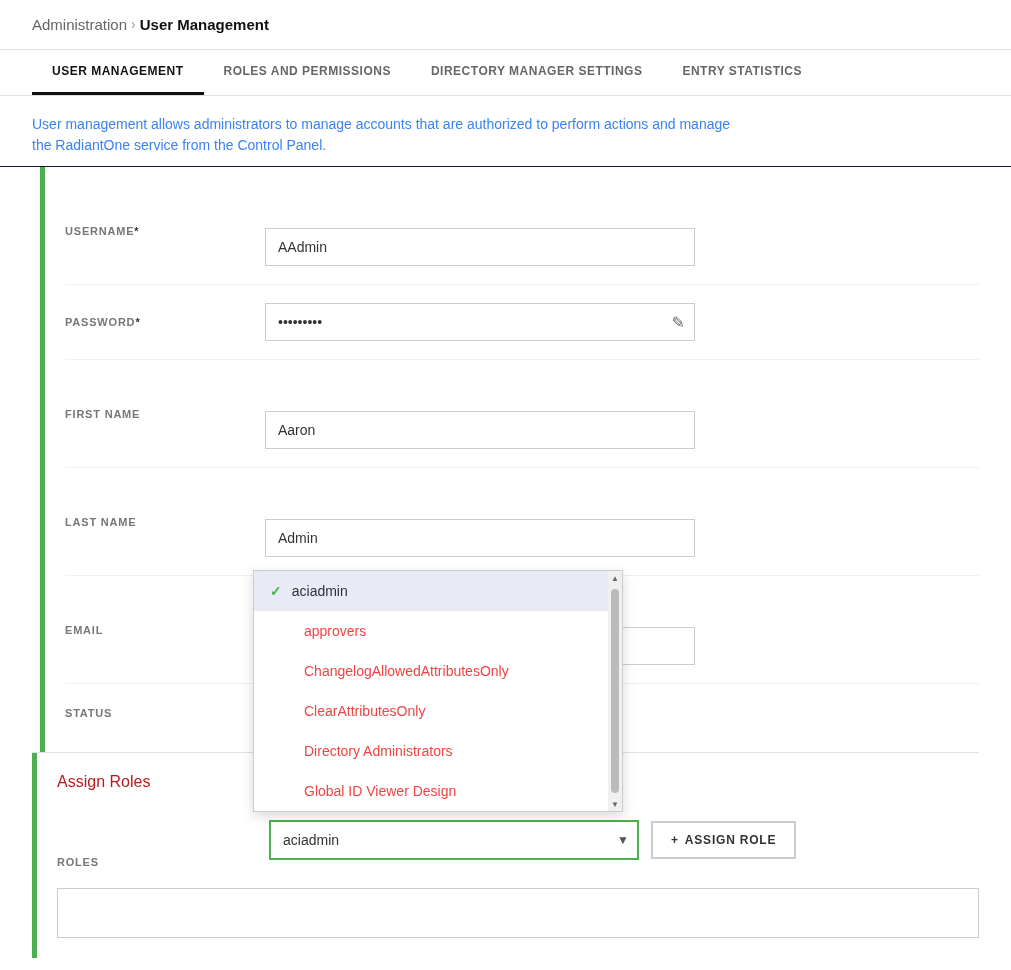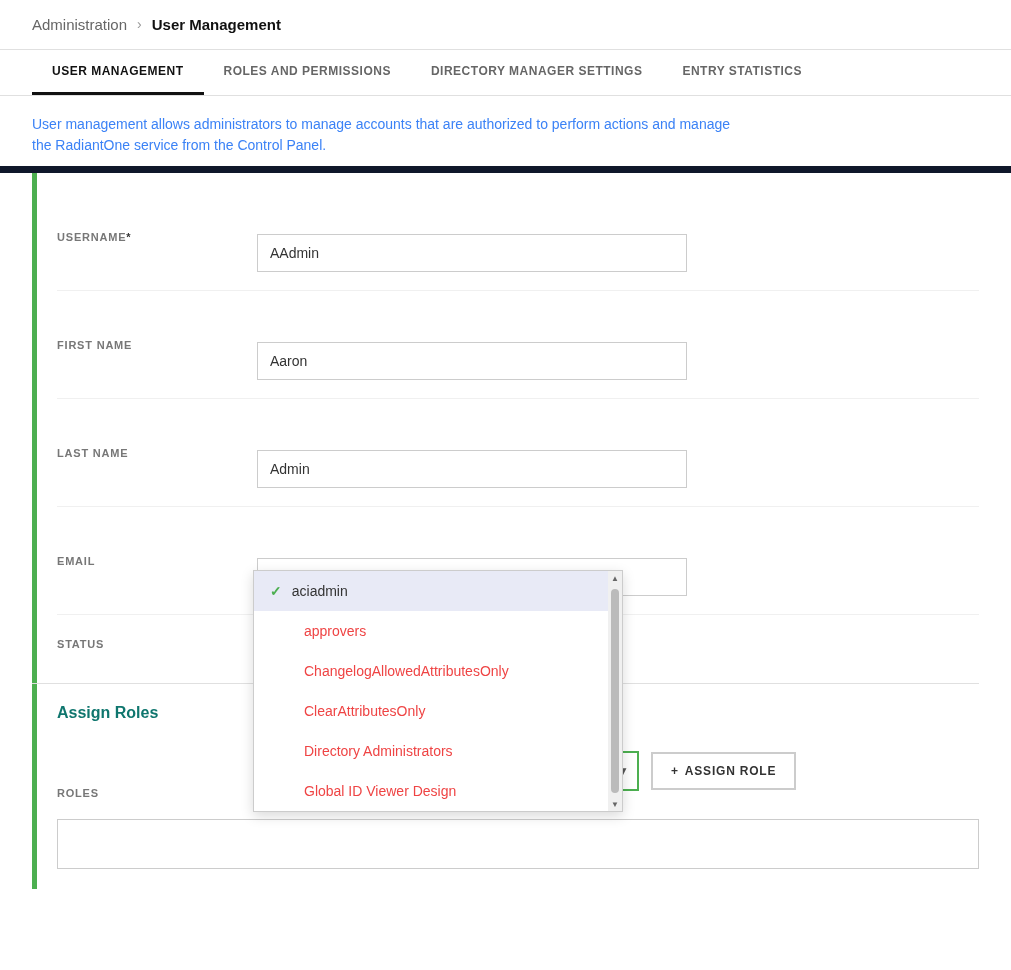--- a/index.html
+++ b/index.html
@@ -3,21 +3,21 @@
   <meta charset="utf-8">
   <style>
     * { box-sizing: border-box; margin: 0; padding: 0; }
     body { font-family: Arial, sans-serif; background: #fff; color: #333; font-size: 14px; }
 
     
     .breadcrumb {
       display: flex;
       padding: 16px 32px;
       border-bottom: 1px solid #e0e0e0;
-      gap: 10px;
+      gap: 4px;
     }
     .breadcrumb-admin {
       color: #666;
       font-size: 15px;
     }
     .breadcrumb-chevron {
       color: #999;
       font-size: 14px;
     }
     .breadcrumb-current {
@@ -53,23 +53,24 @@
     .description {
       padding: 18px 32px 10px 32px;
       font-size: 14px;
       color: #3b82f6;
       line-height: 1.5;
       max-width: 780px;
     }
 
     
     .form-section {
-      border-top: 7px solid #0f172a;
-      display: flex;
-      position: relative;
+      border-top: 1px solid #0f172a;
+      display: flex;
+      position: relative;
+      padding-left: 8px;
     }
     .green-bar {
       width: 5px;
       background: #4caf50;
       flex-shrink: 0;
       margin-left: 32px;
     }
     .form-fields {
       flex: 1;
       padding: 10px 32px 10px 20px;
@@ -173,22 +174,22 @@
     .assign-roles-section {
       display: flex;
       position: relative;
     }
     .assign-roles-content {
       flex: 1;
       padding: 20px 32px 20px 20px;
     }
     .assign-roles-title {
       font-size: 16px;
-      font-weight: 700;
-      color: #0f766e;
+      font-weight: 400;
+      color: #b91c1c;
       margin-bottom: 20px;
     }
     .roles-row {
       display: flex;
       align-items: center;
       gap: 12px;
     }
     .roles-label {
       width: 200px;
       font-size: 11px;
@@ -343,20 +344,29 @@
     <div class="green-bar"></div>
     <div class="form-fields">
 
       <div class="form-row">
         <div class="form-label">
           <span>USERNAME</span><span class="required">*</span>
         </div>
         <input class="form-input" type="text" value="AAdmin" style="">
       </div>
 
+      <div class="form-row">
+        <div class="form-label">
+          <span>PASSWORD</span><span class="required">*</span>
+        </div>
+        <div class="password-wrapper">
+          <input type="password" value="password1" style="">
+          <span class="edit-icon">✎</span>
+        </div>
+      </div>
 
       <div class="form-row">
         <div class="form-label">FIRST NAME</div>
         <input class="form-input" type="text" value="Aaron" style="">
       </div>
 
       <div class="form-row">
         <div class="form-label">LAST NAME</div>
         <input class="form-input" type="text" value="Admin" style="">
       </div>

